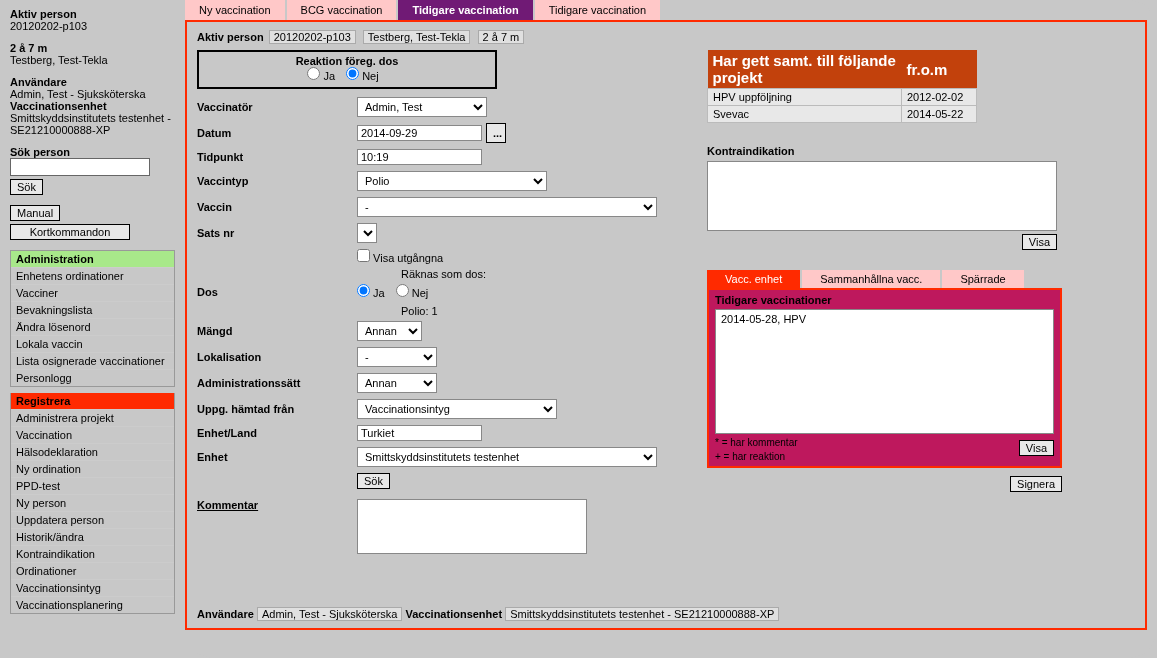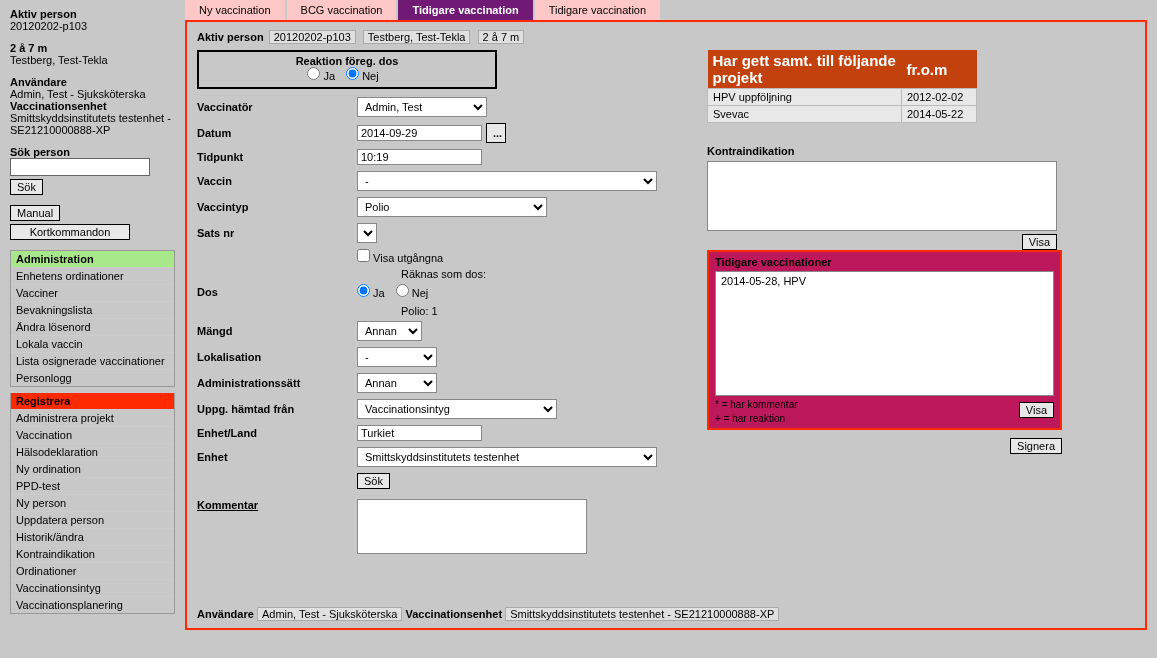--- a/index.html
+++ b/index.html
@@ -147,26 +147,26 @@
             </div>
           <div class="form-row">
               <div class="lbl">Datum</div>
               <div class="ctl"><input type="text" style="width: 125px;" value="2014-09-29"><button class="date-btn">...</button></div>
             </div>
           <div class="form-row">
               <div class="lbl">Tidpunkt</div>
               <div class="ctl"><input type="text" style="width: 125px;" value="10:19"></div>
             </div>
           <div class="form-row">
+              <div class="lbl">Vaccintyp</div>
+              <div class="ctl"><select style="width:190px"><option>Polio</option></select></div>
+            </div>
+          <div class="form-row">
               <div class="lbl">Vaccin</div>
               <div class="ctl"><select style="width:300px"><option>-</option></select></div>
-            </div>
-          <div class="form-row">
-              <div class="lbl">Vaccintyp</div>
-              <div class="ctl"><select style="width:190px"><option>Polio</option></select></div>
             </div>
           <div class="form-row">
               <div class="lbl">Sats nr</div>
               <div class="ctl"><select style="width:20px"><option></option></select></div>
             </div>
           <div class="small-indent"><label><input type="checkbox" style=""> <span>Visa utgångna</span></label></div>
           <div class="small-indent sub-label">Räknas som dos:</div>
           <div class="form-row">
               <div class="lbl">Dos</div>
               <div class="ctl radio-group">
@@ -225,20 +225,25 @@
                 </tr>
               </tbody>
           </table>
 
           <div style="margin-top:22px;">
             <div class="label-bold" style="font-weight:bold;">Kontraindikation</div>
             <div class="kontra-box"></div>
             <div class="visa-btn-row"><button>Visa</button></div>
           </div>
 
+          <div class="sub-tabs" id="sub-tabs">
+              <div class="sub-tab active">Vacc. enhet</div>
+              <div class="sub-tab">Sammanhållna vacc.</div>
+              <div class="sub-tab">Spärrade</div>
+            </div>
           <div class="prev-vacc-panel">
             <div class="title">Tidigare vaccinationer</div>
             <div class="prev-vacc-list">
               <div>2014-05-28, HPV</div>
             </div>
             <div class="legend-row">
               <div>
                 <div class="legend">* = har kommentar</div>
                 <div class="legend">+ = har reaktion</div>
               </div>

